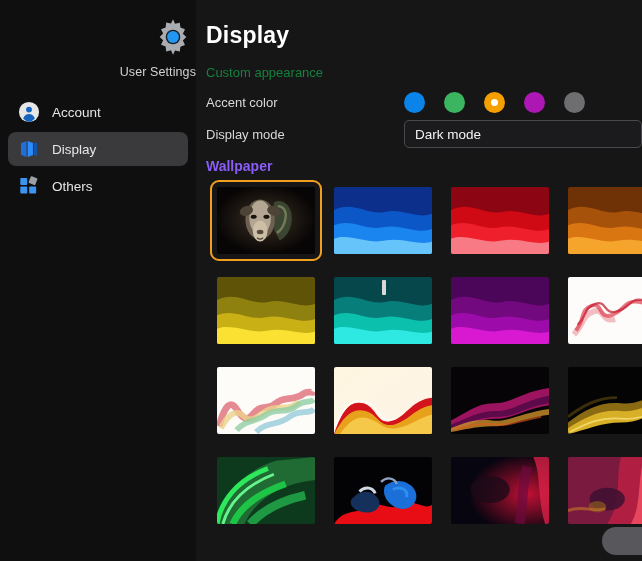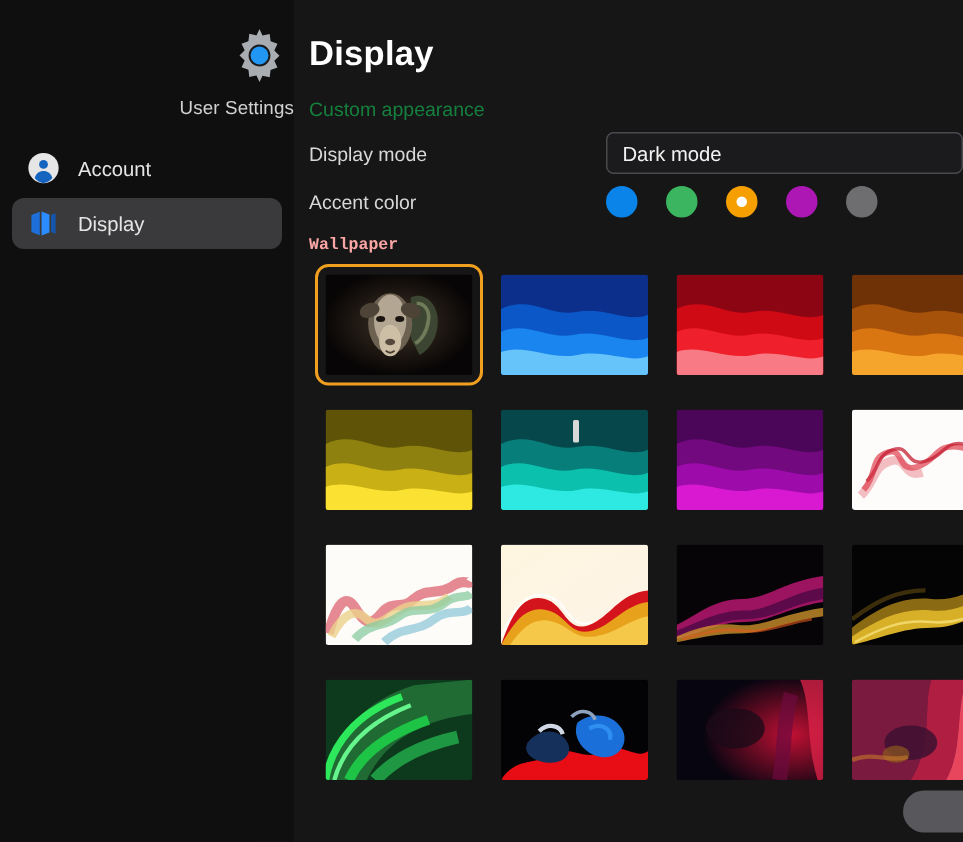--- a/index.html
+++ b/index.html
@@ -67,23 +67,22 @@
     width:21px;height:21px;border-radius:50%;
     cursor:pointer;position:relative;
     display:flex;align-items:center;justify-content:center;
   }
   .swatch .dot{
     width:7px;height:7px;border-radius:50%;background:#ffffff;display:none;
   }
   .swatch.selected .dot{display:block;}
 
   .wallpaper-label{
-    font-size:11px;font-weight:bold;color:#fca5a5;
+    font-size:14px;font-weight:bold;color:#8b5cf6;
     margin:10px 0 6px 0;
-    font-family:Liberation Mono, monospace;
   }
 
   .grid{
     display:grid;
     grid-template-columns:repeat(4,116px);
     column-gap:1px;
     row-gap:9px;
     margin-left:4px;
   }
   .tile{
@@ -146,47 +145,58 @@
         <span class="nav-ico">
           <svg viewBox="0 0 24 24">
             <path fill="#1e6fd9" d="M3.2 5.8 L9.3 3.4 V20.6 L3.2 18.2 Z"></path>
             <path fill="#2b8cff" d="M10.6 3.2 L16.3 5.4 V18.6 L10.6 20.8 Z"></path>
             <path fill="#1456ad" d="M17.5 5.8 L20.8 4.6 V19.4 L17.5 18.2 Z"></path>
           </svg>
         </span>
         <span class="nav-label">Display</span>
       </div>
 
+      <div class="nav-item">
+        <span class="nav-ico">
+          <svg viewBox="0 0 24 24">
+            <rect x="2.5" y="3.2" width="7.6" height="7.6" rx="1" fill="#3b95f0"></rect>
+            <rect x="2.5" y="12.6" width="7.6" height="7.6" rx="1" fill="#3b95f0"></rect>
+            <rect x="12.2" y="12.6" width="7.6" height="7.6" rx="1" fill="#3b95f0"></rect>
+            <rect x="12.5" y="2.2" width="7.8" height="7.8" rx="1" fill="#9aa0a6" transform="rotate(22 16.4 6.1)"></rect>
+          </svg>
+        </span>
+        <span class="nav-label">Others</span>
+      </div>
 
     </div>
   </div>
 
   <div class="main">
 
     <h1 class="page-title">Display</h1>
 
     <div class="section-label">Custom appearance</div>
-
-    <div class="row">
-      <span class="row-label">Display mode</span>
-      <div class="select">
-        <span>Dark mode</span>
-      </div>
-    </div>
 
     <div class="row">
       <span class="row-label">Accent color</span>
       <div class="swatches">
         <span class="swatch" style="background: rgb(10, 132, 232);"></span>
         <span class="swatch" style="background: rgb(60, 181, 96);"></span>
         <span class="swatch selected" style="background: rgb(245, 160, 0);">
             <span class="dot"></span>
           </span>
         <span class="swatch" style="background: rgb(173, 24, 181);"></span>
         <span class="swatch" style="background: rgb(110, 110, 112);"></span>
+      </div>
+    </div>
+
+    <div class="row">
+      <span class="row-label">Display mode</span>
+      <div class="select">
+        <span>Dark mode</span>
       </div>
     </div>
 
     <div class="wallpaper-label">Wallpaper</div>
 
     <div class="grid" id="wallpaper-grid">
         <div class="tile selected">
           <div class="thumb">
             <svg viewBox="0 0 100 70" preserveAspectRatio="none">
               <rect width="100" height="70" fill="#050404"></rect>

